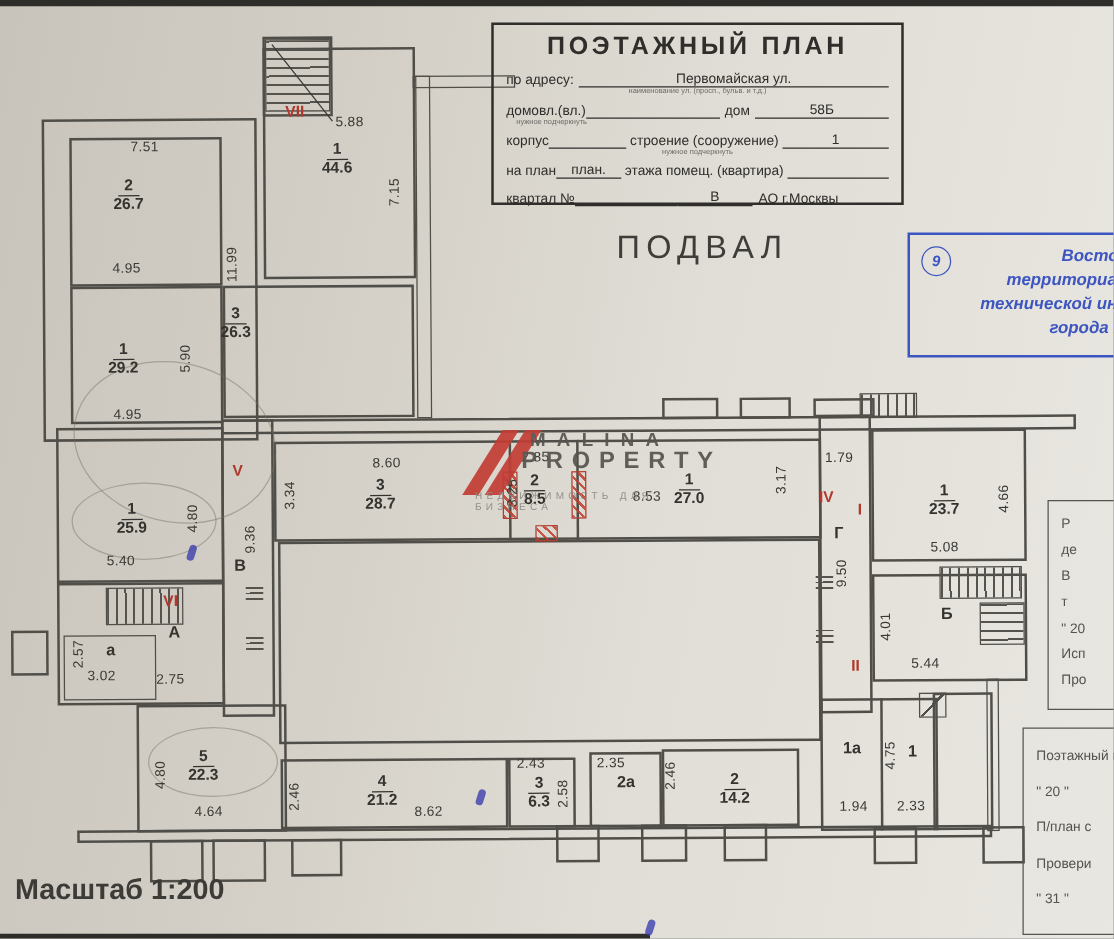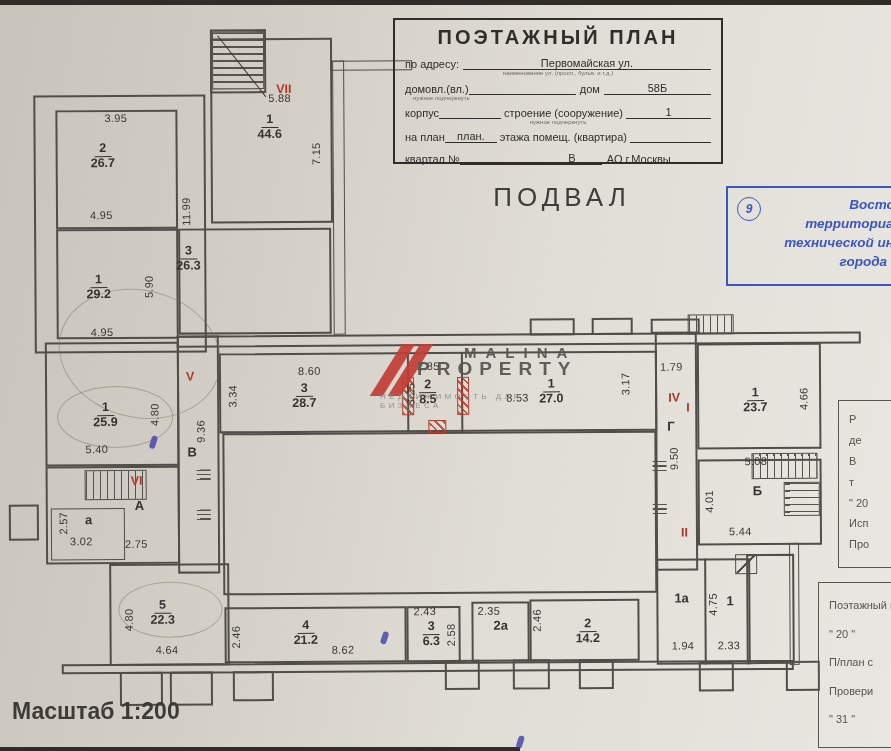--- a/index.html
+++ b/index.html
@@ -45,21 +45,21 @@
   #scalelabel{position:absolute;left:12px;top:698px;font-size:23px;font-weight:700;color:#3c3b37;}
   
   #stamp{position:absolute;left:726px;top:186px;width:182px;height:100px;box-sizing:border-box;
      border:2.2px solid #3c55c0;color:#3c55c0;font-style:italic;font-weight:700;
      font-size:13.5px;line-height:1.4;text-align:right;padding:8px 4px 0 34px;}
   #stamp .circ{position:absolute;left:9px;top:9px;width:22px;height:22px;border:1.7px solid #3c55c0;
      border-radius:50%;text-align:center;line-height:22px;font-size:12px;font-style:italic;}
   
   #wm{position:absolute;left:372px;top:342px;width:200px;height:62px;opacity:.92;}
   #wm .bar{position:absolute;width:13px;height:52px;background:#c23d35;transform:skewX(-32deg);}
-  #wm .n1{position:absolute;left:52px;top:2px;font-size:15px;font-weight:700;letter-spacing:9px;color:#55544f;margin-left:40px;}
+  #wm .n1{position:absolute;left:52px;top:2px;font-size:15px;font-weight:700;letter-spacing:9px;color:#55544f;}
   #wm .n2{position:absolute;left:45px;top:16px;font-size:19px;font-weight:700;letter-spacing:7px;color:#55544f;}
   #wm .tg{position:absolute;left:8px;top:50px;font-size:8px;letter-spacing:3.4px;color:#8b8a84;}
   
   .sidebox{position:absolute;box-sizing:border-box;border:1.8px solid #55544f;color:#55544f;
      font-size:11px;padding:8px 2px 0 10px;line-height:1.9;}
 </style>
 </head>
 <body>
 
 <div id="page">
@@ -153,45 +153,45 @@
 
     <span class="letter" style="left:187px;top:443px;">В</span>
     <span class="letter" style="left:667px;top:420px;">Г</span>
     <span class="letter" style="left:752px;top:485px;">Б</span>
     <span class="letter" style="left:134px;top:496px;">А</span>
     <span class="letter" style="left:84px;top:510px;">а</span>
     <span class="letter" style="left:492px;top:618px;">2а</span>
     <span class="letter" style="left:673px;top:592px;">1а</span>
     <span class="letter" style="left:725px;top:595px;">1</span>
 
-    <span class="numeral" style="left:230px;top:81px;margin-left:48px;">VII</span>
+    <span class="numeral" style="left:230px;top:81px;">VII</span>
     <span class="numeral" style="left:186px;top:368px;">V</span>
     <span class="numeral" style="left:130px;top:472px;">VI</span>
-    <span class="numeral" style="left:655px;top:392px;margin-left:13px;">IV</span>
+    <span class="numeral" style="left:655px;top:392px;">IV</span>
     <span class="numeral" style="left:686px;top:402px;">I</span>
     <span class="numeral" style="left:680px;top:527px;">II</span>
 
-    <span class="dim" style="left:106px;top:110px;">3.95</span>
+    <span class="dim" style="left:106px;top:110px;">7.51</span>
     <span class="dim" style="left:91px;top:207px;">4.95</span>
     <span class="dim" style="left:91px;top:324px;">4.95</span>
     <span class="dim v" style="left:173px;top:204px;">11.99</span>
     <span class="dim v" style="left:138px;top:279px;">5.90</span>
     <span class="dim" style="left:270px;top:91px;">5.88</span>
     <span class="dim v" style="left:306px;top:147px;">7.15</span>
     <span class="dim v" style="left:189px;top:424px;">9.36</span>
     <span class="dim v" style="left:221px;top:389px;">3.34</span>
     <span class="dim" style="left:298px;top:364px;">8.60</span>
     <span class="dim" style="left:417px;top:360px;">2.85</span>
     <span class="dim v" style="left:399px;top:388px;">3.25</span>
     <span class="dim" style="left:506px;top:392px;">8.53</span>
     <span class="dim v" style="left:614px;top:379px;">3.17</span>
     <span class="dim" style="left:660px;top:362px;">1.79</span>
     <span class="dim v" style="left:662px;top:454px;">9.50</span>
     <span class="dim v" style="left:792px;top:395px;">4.66</span>
-    <span class="dim" style="left:744px;top:434px;margin-top:23px;">5.08</span>
+    <span class="dim" style="left:744px;top:434px;">5.08</span>
     <span class="dim v" style="left:697px;top:497px;">4.01</span>
     <span class="dim" style="left:728px;top:527px;">5.44</span>
     <span class="dim v" style="left:143px;top:407px;">4.80</span>
     <span class="dim" style="left:85px;top:441px;">5.40</span>
     <span class="dim v" style="left:51px;top:515px;">2.57</span>
     <span class="dim" style="left:69px;top:533px;">3.02</span>
     <span class="dim" style="left:124px;top:536px;">2.75</span>
     <span class="dim v" style="left:116px;top:612px;">4.80</span>
     <span class="dim" style="left:154px;top:642px;">4.64</span>
     <span class="dim v" style="left:223px;top:630px;">2.46</span>

